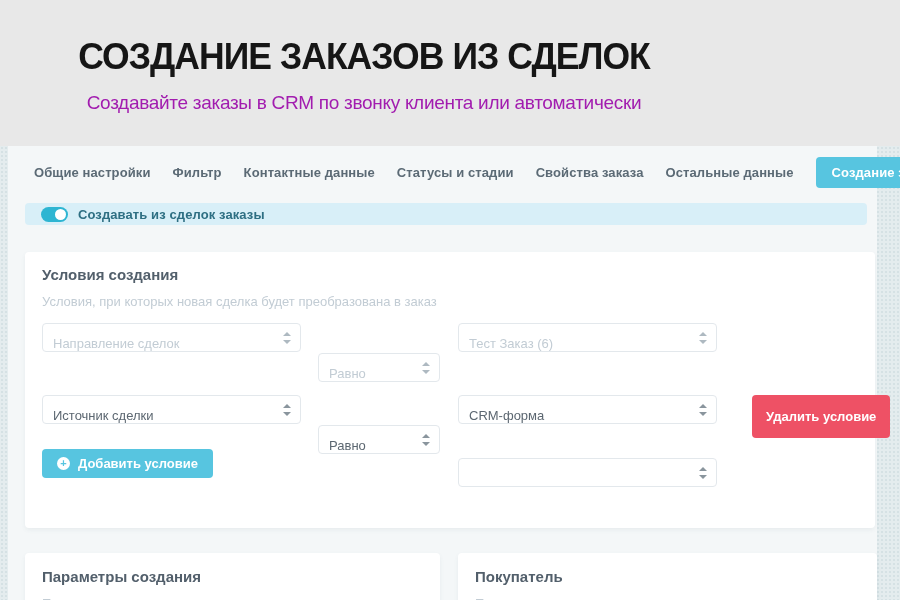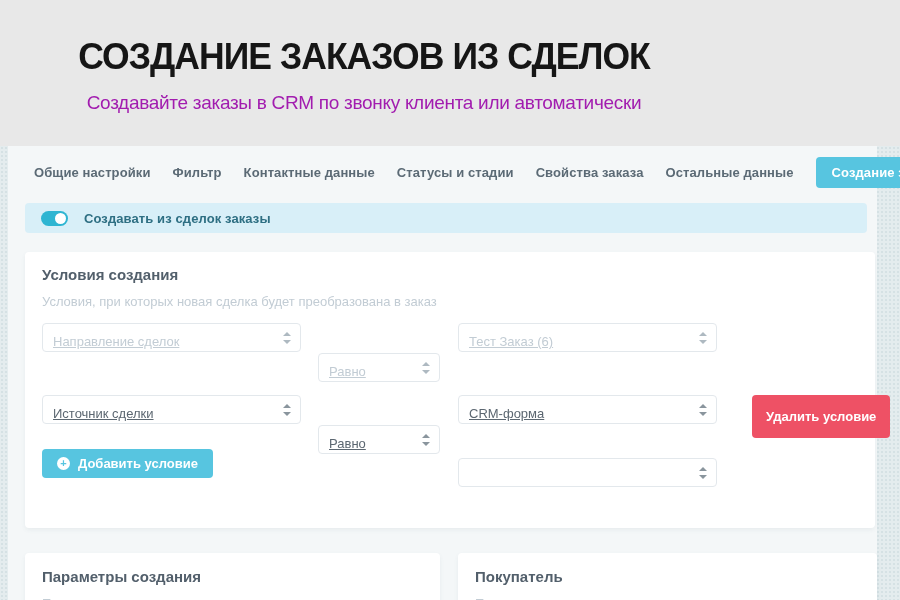--- a/index.html
+++ b/index.html
@@ -63,23 +63,23 @@
     letter-spacing:.1px;cursor:pointer;white-space:nowrap;
   }
   .tab.active{
     background:var(--accent-blue);color:#fff;
     padding:8px 16px;border-radius:4px;
     font-weight:700;
   }
 
   
   .toggle-bar{
-    position:absolute;left:17px;top:57px;right:10px;height:30px;
+    position:absolute;left:17px;top:57px;right:10px;height:22px;
     background:var(--toggle-bar-bg);border-radius:4px;
-    display:flex;align-items:center;padding:0 16px;gap:16px;
+    display:flex;align-items:center;padding:0 16px;gap:10px;
   }
   .switch{
     position:relative;width:27px;height:15px;border-radius:8px;
     background:var(--toggle-teal);flex:0 0 auto;cursor:pointer;
   }
   .switch .knob{
     position:absolute;top:2px;right:2px;width:11px;height:11px;
     border-radius:50%;background:#fff;
   }
   .toggle-label{
@@ -95,24 +95,24 @@
   .card-title{font-size:15px;font-weight:600;color:var(--title-text);}
   .card-subtitle{margin-top:11px;font-size:13px;color:var(--muted-text);}
 
   
   .cond-rows{position:absolute;left:17px;top:71px;right:5px;}
   .cond-row{display:flex;gap:17px;margin-bottom:13px;}
   .cond-row.tight{margin-bottom:4px;}
   .sel{
     position:relative;height:29px;border:1px solid var(--border);
     border-radius:4px;background:#fff;
-    display:flex;align-items:center;
+    display:flex;align-items:flex-end;
     padding:8px 24px 0 10px;
     font-size:13px;color:var(--normal-text);cursor:pointer;
-    white-space:nowrap;overflow:hidden;text-decoration:underline;
+    white-space:nowrap;overflow:hidden;
   }
   .sel.muted{color:var(--muted-text);}
   .sel-field{width:259px;flex:0 0 auto;}
   .sel-op{width:122px;flex:0 0 auto;margin-right:1px;margin-top:30px;}
   .sel-val{width:259px;flex:0 0 auto;}
   .sel-spacer{width:259px;flex:0 0 auto;visibility:hidden;}
   .caret{
     position:absolute;right:9px;top:50%;transform:translateY(-50%);
     width:8px;height:12px;
   }

